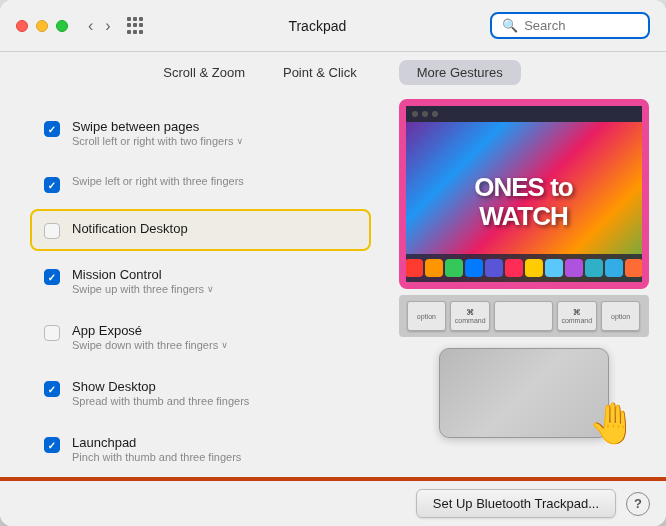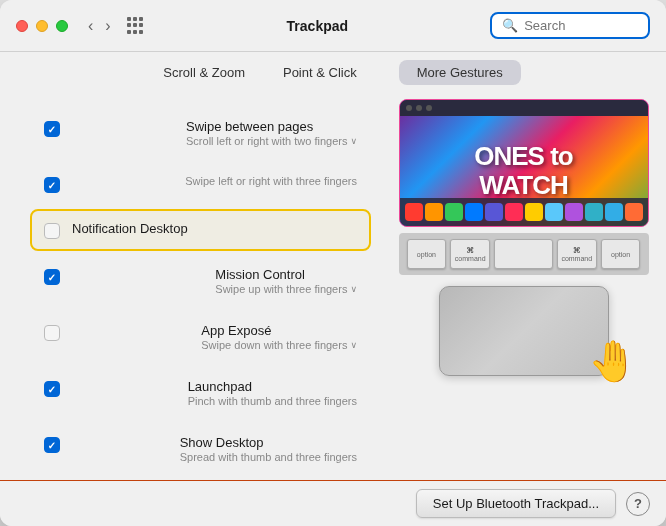--- a/index.html
+++ b/index.html
@@ -80,21 +80,21 @@
       width: 4px;
       height: 4px;
       background: #666;
       border-radius: 1px;
     }
 
     .title-text {
       flex: 1;
       text-align: center;
       font-size: 14px;
-      font-weight: 700;
+      font-weight: 400;
       color: #1a1a1a;
       margin: 0 8px;
     }
 
     .search-bar {
       display: flex;
       align-items: center;
       background: #fff;
       border: 2px solid #0066d6;
       border-radius: 8px;
@@ -171,21 +171,20 @@
       cursor: pointer;
     }
 
     .setting-item.highlighted {
       border: 2px solid #f0c000;
       background: rgba(240, 192, 0, 0.05);
     }
 
     .setting-item:not(.highlighted) {
       border: 2px solid transparent;
-      justify-content: space-between;
     }
 
     .checkbox {
       width: 16px;
       height: 16px;
       border-radius: 4px;
       border: 1.5px solid #aaa;
       display: flex;
       align-items: center;
       justify-content: center;
@@ -241,26 +240,26 @@
     .preview-panel {
       width: 275px;
       display: flex;
       flex-direction: column;
       align-items: center;
       padding: 0 15px 0 5px;
     }
 
     .preview-screen {
       width: 250px;
-      height: 128px;
+      height: 190px;
       border-radius: 8px;
       overflow: hidden;
       background: #4c1d95;
       position: relative;
-      border: 1px solid #ec4899;
+      border: 7px solid #ec4899;
     }
 
     .screen-menubar {
       height: 16px;
       background: #2a2a3e;
       display: flex;
       align-items: center;
       padding: 0 6px;
       gap: 4px;
     }
@@ -368,21 +367,21 @@
       line-height: 1;
     }
 
     
     .bottom-bar {
       display: flex;
       justify-content: flex-end;
       align-items: center;
       padding: 8px 16px;
       gap: 10px;
-      border-top: 1px solid #c2410c;
+      border-top: 4px solid #c2410c;
       background: #f0f0f0;
     }
 
     .btn-setup {
       background: linear-gradient(to bottom, #f5f5f5, #e0e0e0);
       border: 1px solid #bbb;
       border-radius: 6px;
       padding: 6px 16px;
       font-size: 13px;
       cursor: pointer;
@@ -492,30 +491,30 @@
           <span class="setting-subtitle">
             <span>Swipe down with three fingers</span>
             <span class="chevron">∨</span>
           </span>
         </div>
       </div>
 
       <div class="setting-item">
         <div class="checkbox checked"></div>
         <div class="setting-text">
+          <span class="setting-title">Show Desktop</span>
+          <span class="setting-subtitle">Spread with thumb and three fingers</span>
+        </div>
+      </div>
+
+      <div class="setting-item">
+        <div class="checkbox checked"></div>
+        <div class="setting-text">
           <span class="setting-title">Launchpad</span>
           <span class="setting-subtitle">Pinch with thumb and three fingers</span>
-        </div>
-      </div>
-
-      <div class="setting-item">
-        <div class="checkbox checked"></div>
-        <div class="setting-text">
-          <span class="setting-title">Show Desktop</span>
-          <span class="setting-subtitle">Spread with thumb and three fingers</span>
         </div>
       </div>
 
     </div>
 
     <div class="preview-panel">
 
       <div class="preview-screen">
         <div class="screen-menubar">
           <div class="menubar-dot"></div>

